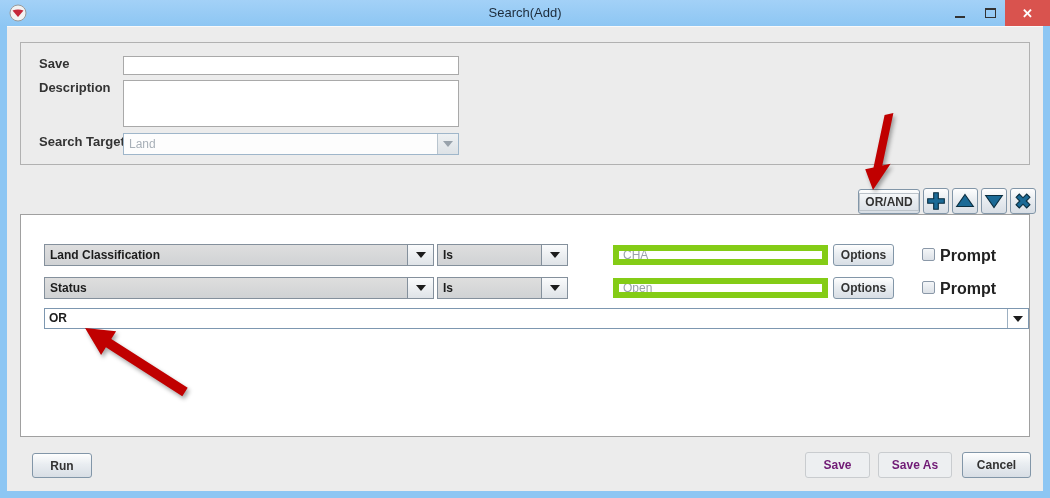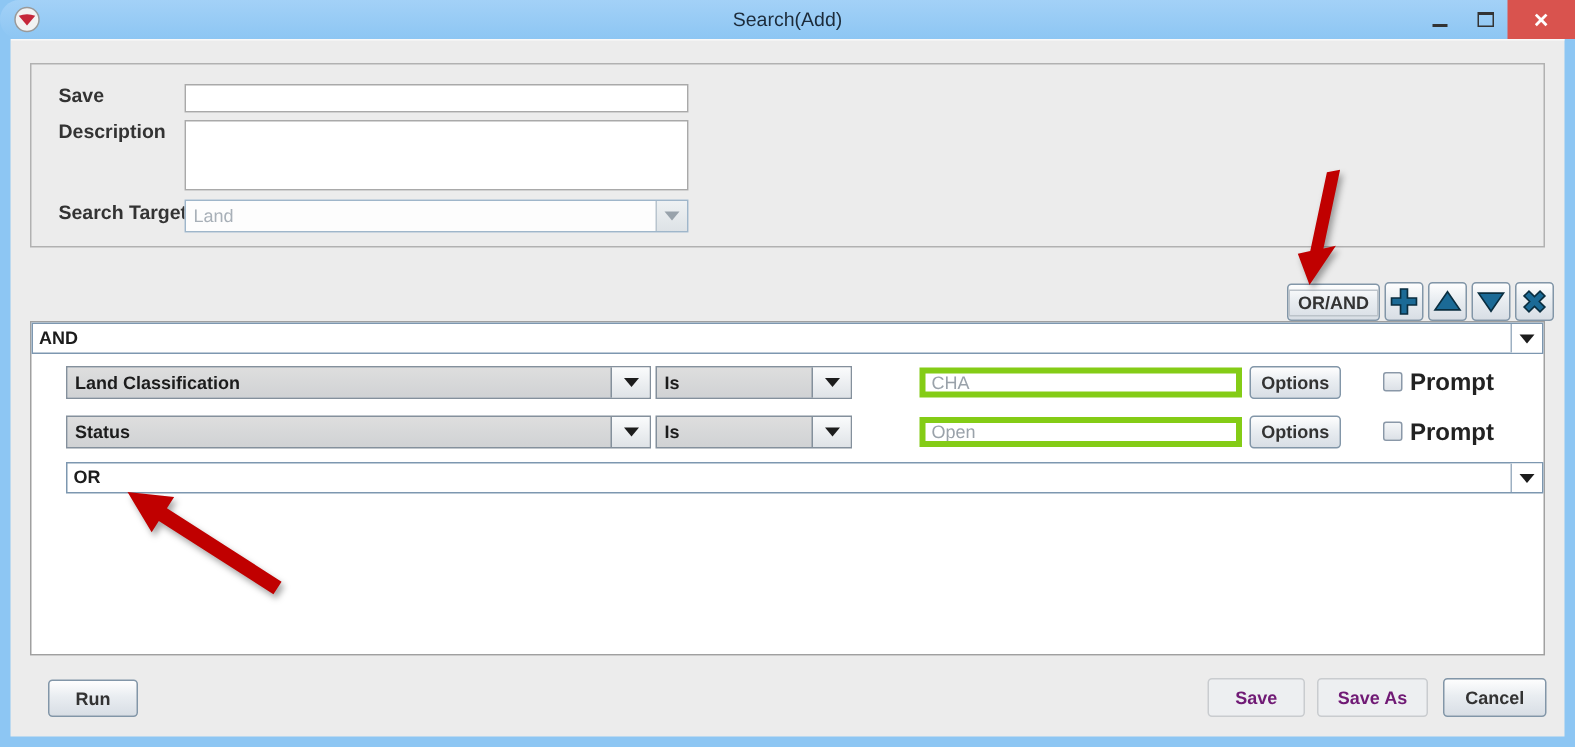--- a/index.html
+++ b/index.html
@@ -1,20 +1,20 @@
 <!DOCTYPE html>
 <html><head>
 <meta charset="utf-8">
 <style>
   * { margin:0; padding:0; box-sizing:border-box; }
   html,body { width:1050px; height:498px; font-family:"Liberation Sans", sans-serif; }
   #window { position:relative; width:1050px; height:498px; background:#8dc6f3; overflow:hidden; }
 
   
-  #titlebar { position:absolute; left:0; top:0; width:1050px; height:26px; background:linear-gradient(#a3d1f7,#8dc6f3);border-radius:13px; }
+  #titlebar { position:absolute; left:0; top:0; width:1050px; height:26px; background:linear-gradient(#a3d1f7,#8dc6f3); }
   .app-icon { position:absolute; left:9px; top:4px; width:18px; height:18px; }
   .title-text { position:absolute; left:0; top:0; width:1050px; height:26px; line-height:26px; text-align:center; font-size:13px; color:#1c2b3a; }
   .win-btn { position:absolute; top:0; height:26px; display:flex; align-items:center; justify-content:center; cursor:default; }
   #btn-min { left:945px; width:30px; }
   #btn-max { left:975px; width:30px; }
   #btn-close { left:1005px; width:45px; background:#d9534e; color:#fff; font-size:13px; font-weight:bold; }
   .min-glyph { width:10px; height:2px; background:#333; margin-top:8px; }
   .max-glyph { width:11px; height:10px; border:1px solid #333; border-top:2px solid #333; background:transparent; }
 
   
@@ -47,21 +47,21 @@
   .logic-combo { position:absolute; height:21px; border:1px solid #7d97b0; background:#fff; }
   .logic-combo .combo-text { position:absolute; left:4px; top:0; line-height:19px; font-size:12px; font-weight:bold; color:#1c1c1c; }
   .logic-combo .combo-arrow-zone { position:absolute; right:0; top:0; width:21px; height:19px; background:#fff; border-left:1px solid #9db0c2; display:flex; align-items:center; justify-content:center; }
   #and-combo { left:0; top:0; width:1008px; }
   #or-combo  { left:23px; top:93px; width:985px; }
 
   .gray-combo { position:absolute; height:22px; border:1px solid #84909c; background:linear-gradient(#dedede,#d0d2d4); }
   .gray-combo .combo-text { position:absolute; left:5px; top:0; line-height:20px; font-size:12px; font-weight:bold; color:#1c1c1c; }
   .gray-combo .combo-arrow-zone { position:absolute; right:0; top:0; width:26px; height:20px; background:linear-gradient(#fafbfc,#dfe3e7); border-left:1px solid #84909c; display:flex; align-items:center; justify-content:center; }
 
-  .value-input { position:absolute; height:20px; width:215px; border:4px solid #84cc16; background:#fff; font-family:"Liberation Sans", sans-serif; font-size:12px; color:#9aa2aa; padding:0 4px; }
+  .value-input { position:absolute; height:20px; width:215px; border:6px solid #84cc16; background:#fff; font-family:"Liberation Sans", sans-serif; font-size:12px; color:#9aa2aa; padding:0 4px; }
   .options-btn { width:61px; height:22px; }
   .chk { position:absolute; width:13px; height:13px; border:1px solid #8a98a8; border-radius:2px; background:linear-gradient(#f4f6f8,#dce1e7); }
   .chk-label { position:absolute; font-size:16px; font-weight:bold; color:#222; }
 
   .row1 .gray-combo { top:29px; } .row1 .value-input { top:30px; } .row1 .options-btn { top:29px; } .row1 .chk { top:33px; } .row1 .chk-label { top:32px; }
   .row2 .gray-combo { top:62px; } .row2 .value-input { top:63px; } .row2 .options-btn { top:62px; } .row2 .chk { top:66px; } .row2 .chk-label { top:65px; }
   .field-combo { left:23px;  width:390px; }
   .op-combo    { left:416px; width:131px; }
   .value-input { left:592px; }
   .options-btn { left:812px; }
@@ -137,26 +137,20 @@
       </svg>
     </div>
     <div class="nimbus-btn icon-btn" id="delete-btn">
       <svg width="26" height="26" viewBox="0 0 26 26">
         <path d="M5.5 9 L9 5.5 L13 9.5 L17 5.5 L20.5 9 L16.5 13 L20.5 17 L17 20.5 L13 16.5 L9 20.5 L5.5 17 L9.5 13 Z" fill="#1b6a96" stroke="#0a2e40" stroke-width="1.2"></path>
       </svg>
     </div>
 
     <div id="criteria-panel">
 
-      <div class="logic-combo" id="and-combo">
-        <span class="combo-text">AND</span>
-        <span class="combo-arrow-zone">
-            <span class="tri-down"></span>
-          </span>
-      </div>
 
       <div class="row1">
         <div class="gray-combo field-combo">
           <span class="combo-text">Land Classification</span>
           <span class="combo-arrow-zone">
               <span class="tri-down"></span>
             </span>
         </div>
         <div class="gray-combo op-combo">
           <span class="combo-text">Is</span>

